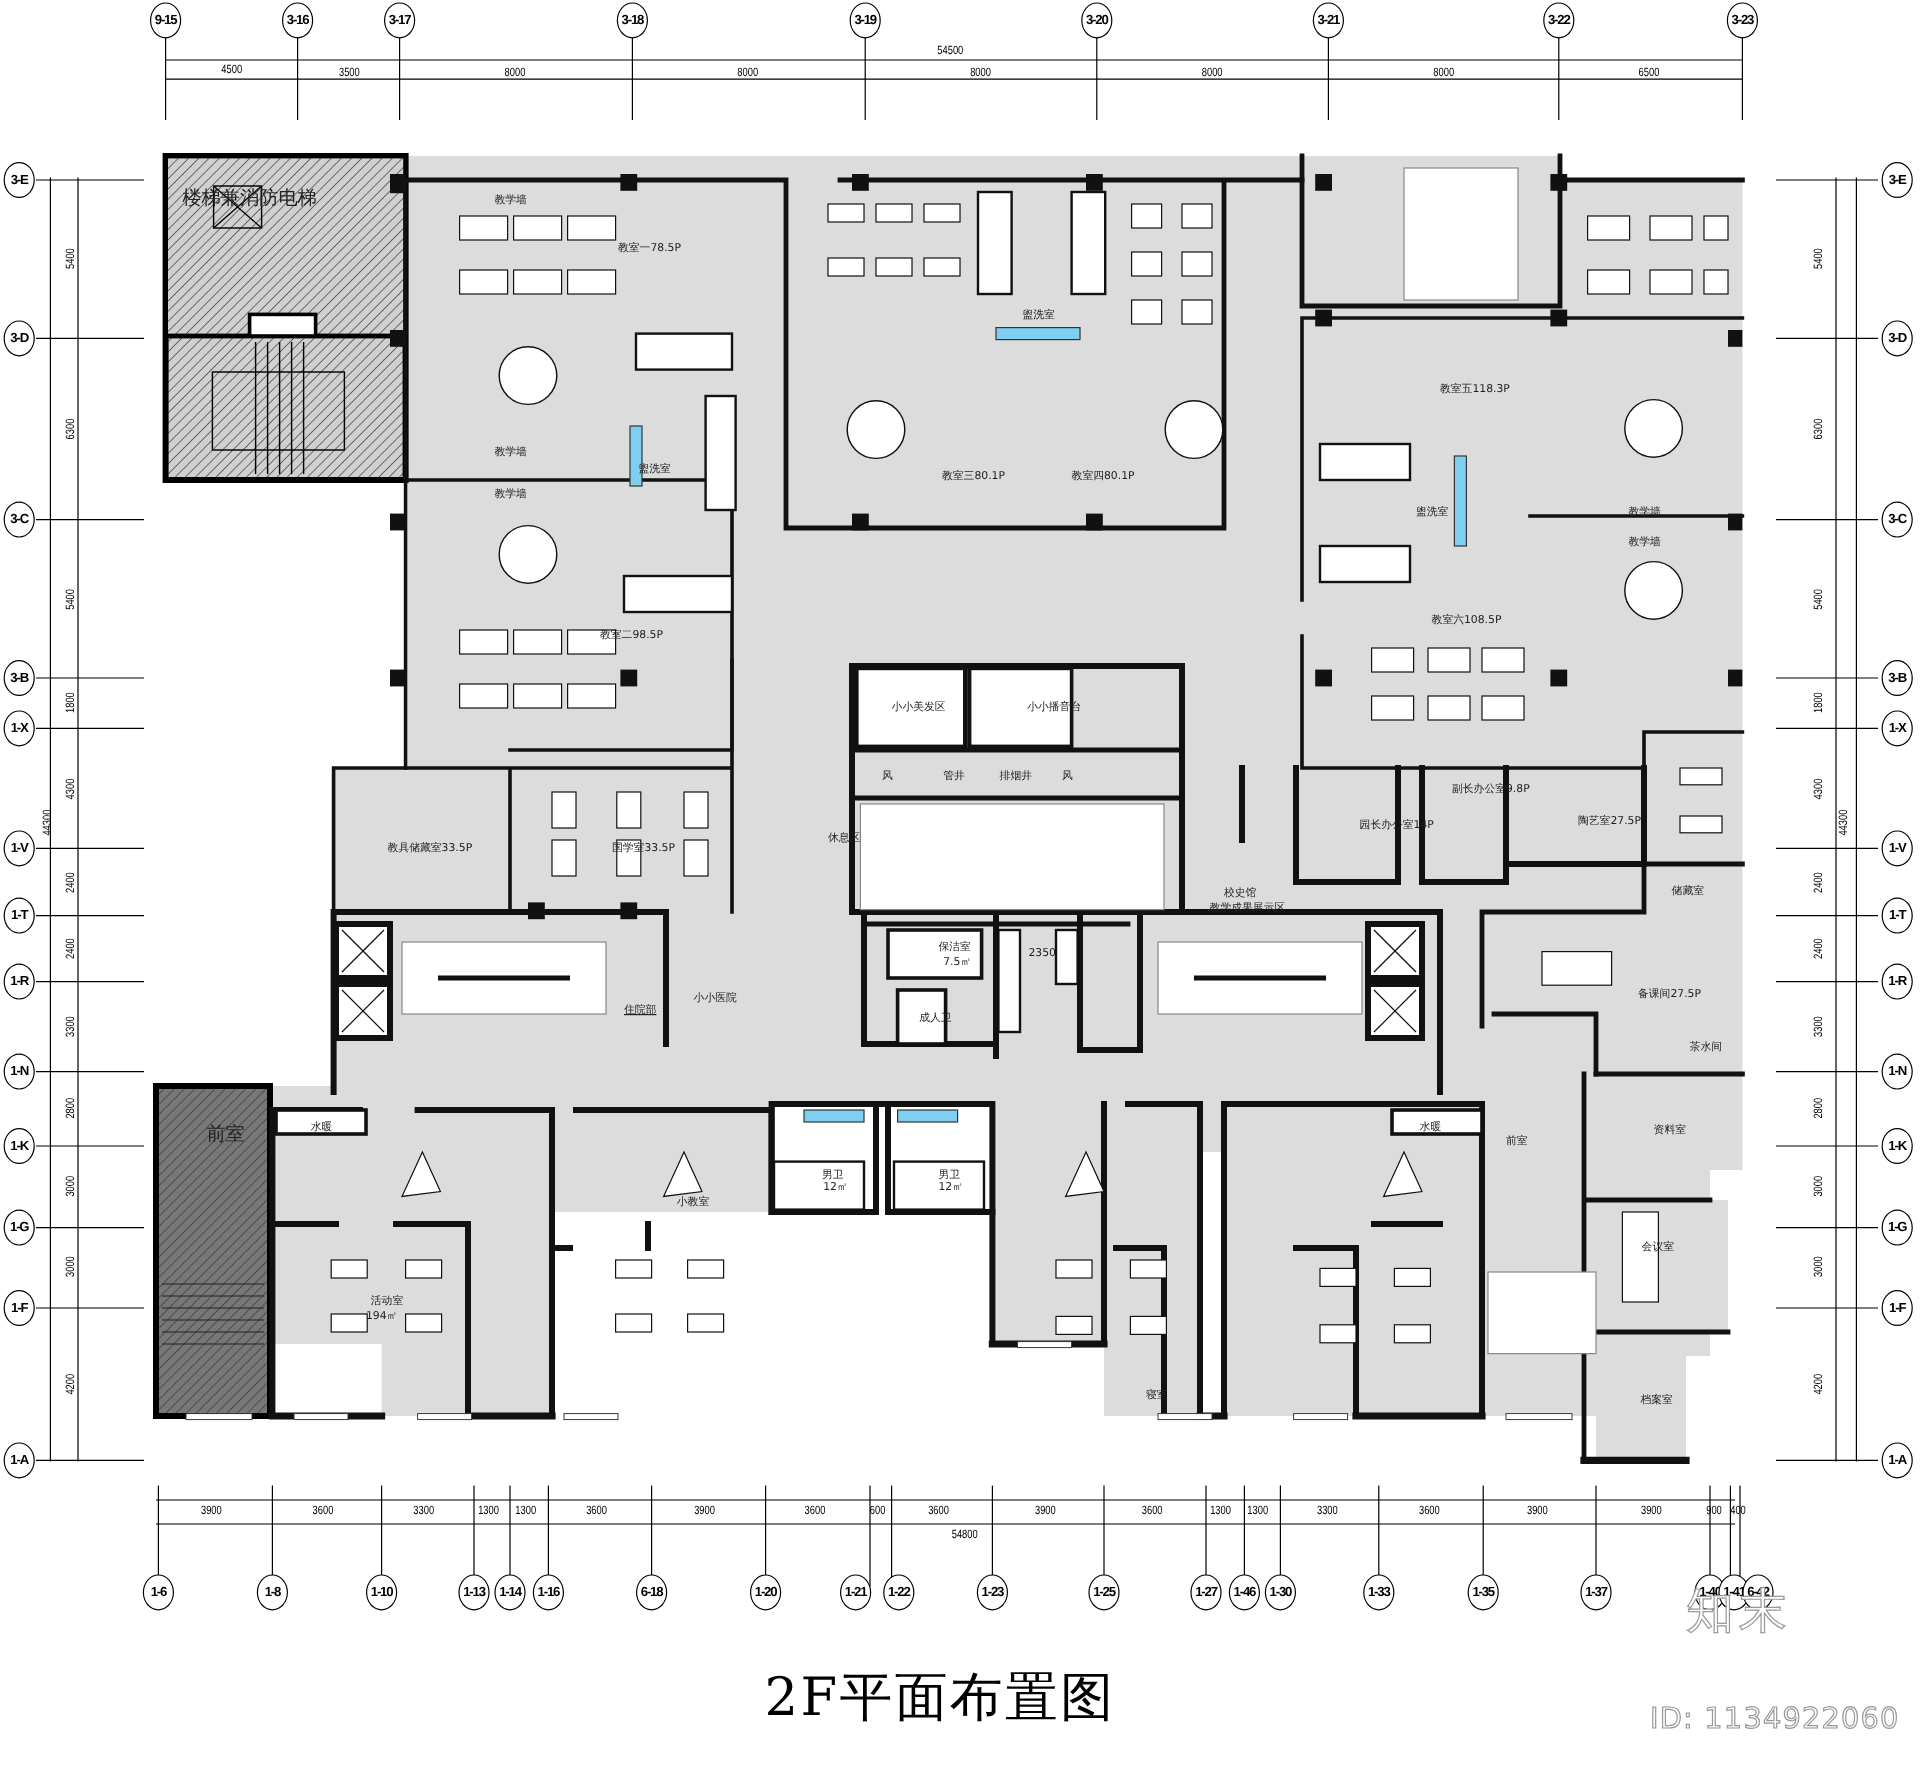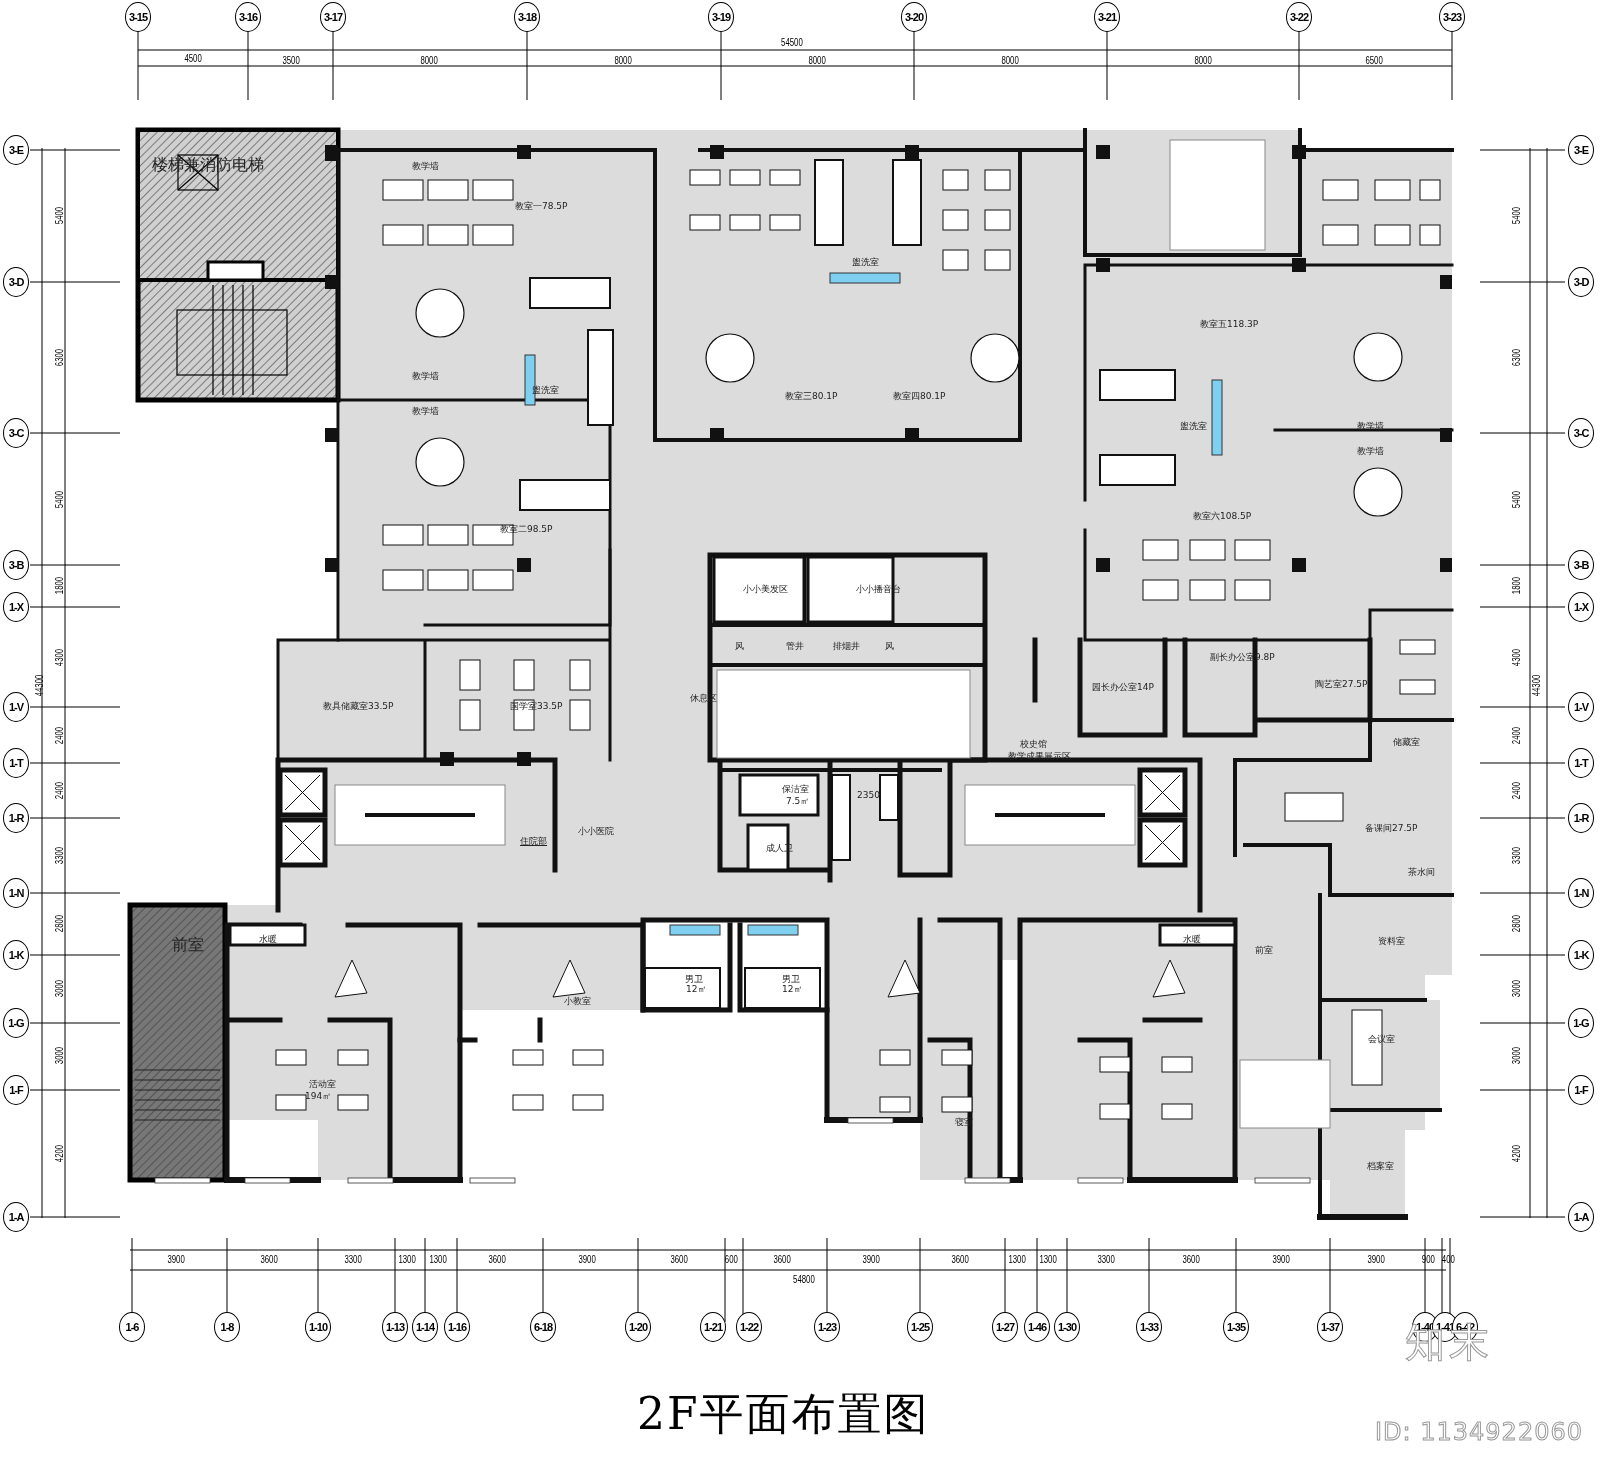--- a/index.html
+++ b/index.html
@@ -327,21 +327,21 @@
     <rect x="470" y="1178" width="45" height="5"></rect>
       <rect x="848" y="1118" width="45" height="5"></rect>
     <rect x="965" y="1178" width="45" height="5"></rect>
       <rect x="1078" y="1178" width="45" height="5"></rect>
     <rect x="1255" y="1178" width="55" height="5"></rect>
       <rect x="155" y="1178" width="55" height="5"></rect>
   </g>
 </svg>
 
 <div>
-  <div class="grid-bubble" style="left:125px;top:2px">3-15</div>
+  <div class="grid-bubble" style="left:125px;top:2px">9-15</div>
   <div class="grid-bubble" style="left:235px;top:2px">3-16</div>
   <div class="grid-bubble" style="left:320px;top:2px">3-17</div>
   <div class="grid-bubble" style="left:514px;top:2px">3-18</div>
   <div class="grid-bubble" style="left:708px;top:2px">3-19</div>
   <div class="grid-bubble" style="left:901px;top:2px">3-20</div>
   <div class="grid-bubble" style="left:1094px;top:2px">3-21</div>
   <div class="grid-bubble" style="left:1286px;top:2px">3-22</div>
   <div class="grid-bubble" style="left:1439px;top:2px">3-23</div>
 
   <span class="dim" style="left:182px;top:53px">4500</span>
@@ -481,41 +481,41 @@
     <span class="room-label" style="left: 856px; top: 583px;">小小播音台</span>
     <span class="room-label" style="left: 735px; top: 640px;">风</span>
     <span class="room-label" style="left: 786px; top: 640px;">管井</span>
     <span class="room-label" style="left: 833px; top: 640px;">排烟井</span>
     <span class="room-label" style="left: 885px; top: 640px;">风</span>
     <span class="room-label" style="left: 690px; top: 692px;">休息区</span>
     <span class="room-label" style="left: 323px; top: 700px;">教具储藏室33.5P</span>
     <span class="room-label" style="left: 510px; top: 700px;">国学室33.5P</span>
     <span class="room-label" style="left: 1020px; top: 738px;">校史馆</span>
     <span class="room-label" style="left: 1008px; top: 750px;">教学成果展示区</span>
-    <span class="room-label" style="left: 1092px; top: 681px; text-align: center;">园长办公室14P</span>
+    <span class="room-label" style="left: 1133px; top: 681px; text-align: center;">园长办公室14P</span>
     <span class="room-label" style="left: 1210px; top: 651px;">副长办公室9.8P</span>
     <span class="room-label" style="left: 1315px; top: 678px;">陶艺室27.5P</span>
     <span class="room-label" style="left: 1393px; top: 736px;">储藏室</span>
     <span class="room-label" style="left: 1365px; top: 822px;">备课间27.5P</span>
     <span class="room-label" style="left: 1408px; top: 866px;">茶水间</span>
     <span class="room-label" style="left: 782px; top: 783px;">保洁室</span>
     <span class="room-label" style="left: 786px; top: 795px;">7.5㎡</span>
     <span class="room-label" style="left: 766px; top: 842px;">成人卫</span>
     <span class="room-label" style="left: 520px; top: 835px; text-decoration: underline;">住院部</span>
     <span class="room-label" style="left: 578px; top: 825px;">小小医院</span>
     <span class="room-label big" style="left: 172px; top: 935px;">前室</span>
     <span class="room-label" style="left: 259px; top: 933px;">水暖</span>
     <span class="room-label" style="left: 309px; top: 1078px;">活动室</span>
     <span class="room-label" style="left: 305px; top: 1090px;">194㎡</span>
     <span class="room-label" style="left: 564px; top: 995px;">小教室</span>
     <span class="room-label" style="left: 685px; top: 973px;">男卫</span>
     <span class="room-label" style="left: 686px; top: 983px;">12㎡</span>
     <span class="room-label" style="left: 782px; top: 973px;">男卫</span>
     <span class="room-label" style="left: 782px; top: 983px;">12㎡</span>
-    <span class="room-label" style="left: 955px; top: 1116px;">寝室</span>
+    <span class="room-label" style="left: 955px; top: 1156px;">寝室</span>
     <span class="room-label" style="left: 1183px; top: 933px;">水暖</span>
     <span class="room-label" style="left: 1255px; top: 944px;">前室</span>
     <span class="room-label" style="left: 1378px; top: 935px;">资料室</span>
     <span class="room-label" style="left: 1368px; top: 1033px;">会议室</span>
     <span class="room-label" style="left: 1367px; top: 1160px;">档案室</span>
     <span class="room-label" style="left: 857px; top: 790px;">2350</span>
   </div>
 
 <div class="title">2F平面布置图</div>
 <div class="brand">知末</div>

